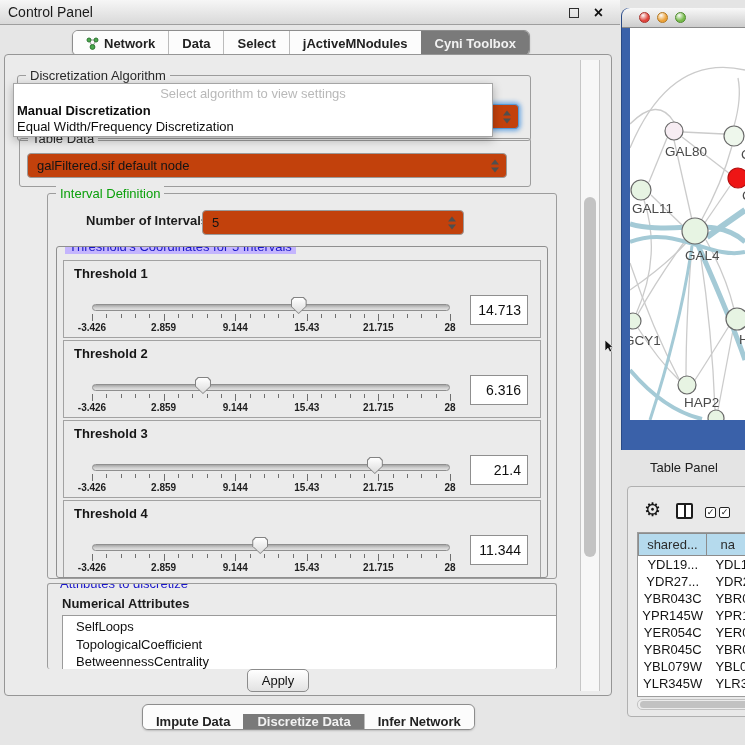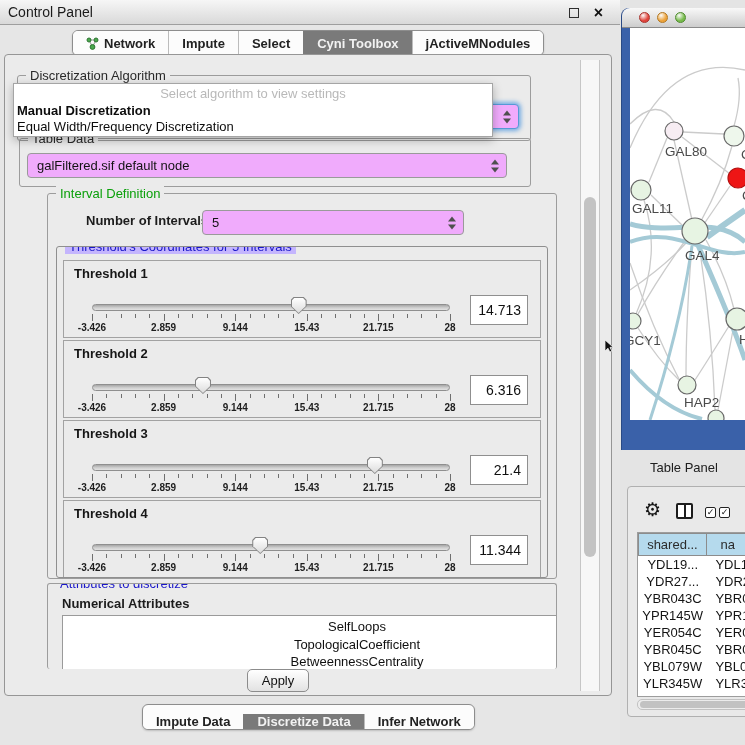--- a/index.html
+++ b/index.html
@@ -26,21 +26,21 @@
   #cp-main { position:absolute; left:4px; top:54px; width:608px; height:642px;
     background:#ebebeb; border:1px solid #969696; border-radius:4px; }
 
   .groupbox { position:absolute; border:1px solid #9c9c9c; border-radius:3px; }
   .grouptitle { position:absolute; top:-8px; left:8px; background:#ebebeb; padding:0 4px;
     font-size:13px; white-space:nowrap; }
   .gt-green { color:#0ba00b; }
   .gt-blue  { color:#1a17c9; }
   .gt-dark  { color:#2a2a2a; }
 
-  .combo { position:absolute; background:#f0abfc; border:1px solid #9a9a9a; border-radius:4px;
+  .combo { position:absolute; background:#c2410c; border:1px solid #9a9a9a; border-radius:4px;
     font-size:13px; line-height:23px; padding-left:9px; color:#141414; white-space:nowrap; overflow:hidden; }
   .stepper { position:absolute; right:7px; top:50%; width:9px; height:13px; transform:translateY(-50%); }
   .stepper::before { content:""; position:absolute; left:50%; top:0; transform:translateX(-50%);
     border:4px solid transparent; border-top:0; border-bottom:5px solid #4f4f4f; }
   .stepper::after  { content:""; position:absolute; left:50%; bottom:0; transform:translateX(-50%);
     border:4px solid transparent; border-bottom:0; border-top:5px solid #4f4f4f; }
   .combo.focusring { border:1px solid #569ad6; box-shadow:0 0 4px 2px rgba(95,160,225,.85); }
 
   
   #algo-popup { position:absolute; left:8px; top:28px; width:480px; height:54px; background:#fff;
@@ -60,21 +60,21 @@
   .thr-thumb .n { inset:1px; background:linear-gradient(#ffffff,#dcdcdc); }
   .thr-ticks { position:absolute; left:28px; top:53px; width:358px; height:8px; }
   .tick { position:absolute; top:0; width:1px; background:#6f6f6f; }
   .thr-ticklabels { position:absolute; left:28px; top:61px; width:358px; height:12px;text-align:right; }
   .ticklabel { position:absolute; transform:translateX(-50%); font-size:10px; font-weight:700; color:#1d1d1d; white-space:nowrap; }
   .thr-value { position:absolute; left:406px; top:34px; width:58px; height:30px; background:#fff;
     border:1px solid #8f8f8f; font-size:14px; line-height:28px; text-align:right; padding-right:6px; color:#101010; }
 
   
   #attr-list { position:absolute; left:14px; top:31px; width:577px; height:60px; background:#fff;
-    border:1px solid #9a9a9a; overflow:hidden;text-align:center; }
+    border:1px solid #9a9a9a; overflow:hidden; }
   .attr-item { padding-left:13px; font-size:13px; line-height:17.5px; color:#101010; white-space:nowrap; }
   #attr-scroll { position:absolute; right:1px; top:1px; bottom:-6px; width:14px; background:#f1f1f1; border-left:1px solid #cfcfcf; }
   #attr-thumb { position:absolute; left:2px; top:2px; width:10px; height:44px; background:#bdbdbd; border-radius:5px; }
 
   #apply-btn { position:absolute; left:242px; top:614px; width:62px; height:23px;
     background:linear-gradient(#ffffff,#e2e2e2); border:1px solid #8c8c8c; border-radius:5px;
     font-size:13px; text-align:center; line-height:21px; color:#111; }
 
   #cp-vscroll { position:absolute; left:575px; top:5px; width:20px; height:631px;
     background:#f7f7f7; border-left:1px solid #c6c6c6; border-right:1px solid #c6c6c6; }
@@ -133,30 +133,30 @@
           <line x1="3" y1="3" x2="10" y2="3" stroke="#9a9a9a"></line>
           <line x1="3" y1="3" x2="6.5" y2="10" stroke="#9a9a9a"></line>
           <line x1="10" y1="3" x2="6.5" y2="10" stroke="#9a9a9a"></line>
           <circle cx="3" cy="3" r="2" fill="#49a94d" stroke="#2d7331"></circle>
           <circle cx="10" cy="3" r="2" fill="#49a94d" stroke="#2d7331"></circle>
           <circle cx="6.5" cy="10" r="2.4" fill="#49a94d" stroke="#2d7331"></circle>
         </svg>
         <span>Network</span>
       </div>
       <div class="tab">
-        <span>Impute</span>
+        <span>Data</span>
       </div>
       <div class="tab">
         <span>Select</span>
       </div>
+      <div class="tab">
+        <span>jActiveMNodules</span>
+      </div>
       <div class="tab sel">
         <span>Cyni Toolbox</span>
-      </div>
-      <div class="tab">
-        <span>jActiveMNodules</span>
       </div>
     </div>
 
   <div id="cp-main">
 
     <div class="groupbox" style="left:12px; top:20px; width:514px; height:66px;">
       <span class="grouptitle gt-dark">Discretization Algorithm</span>
     </div>
     <div class="combo focusring" style="left:20px; top:49px; width:494px; height:25px;">
       <span class="stepper"></span>

